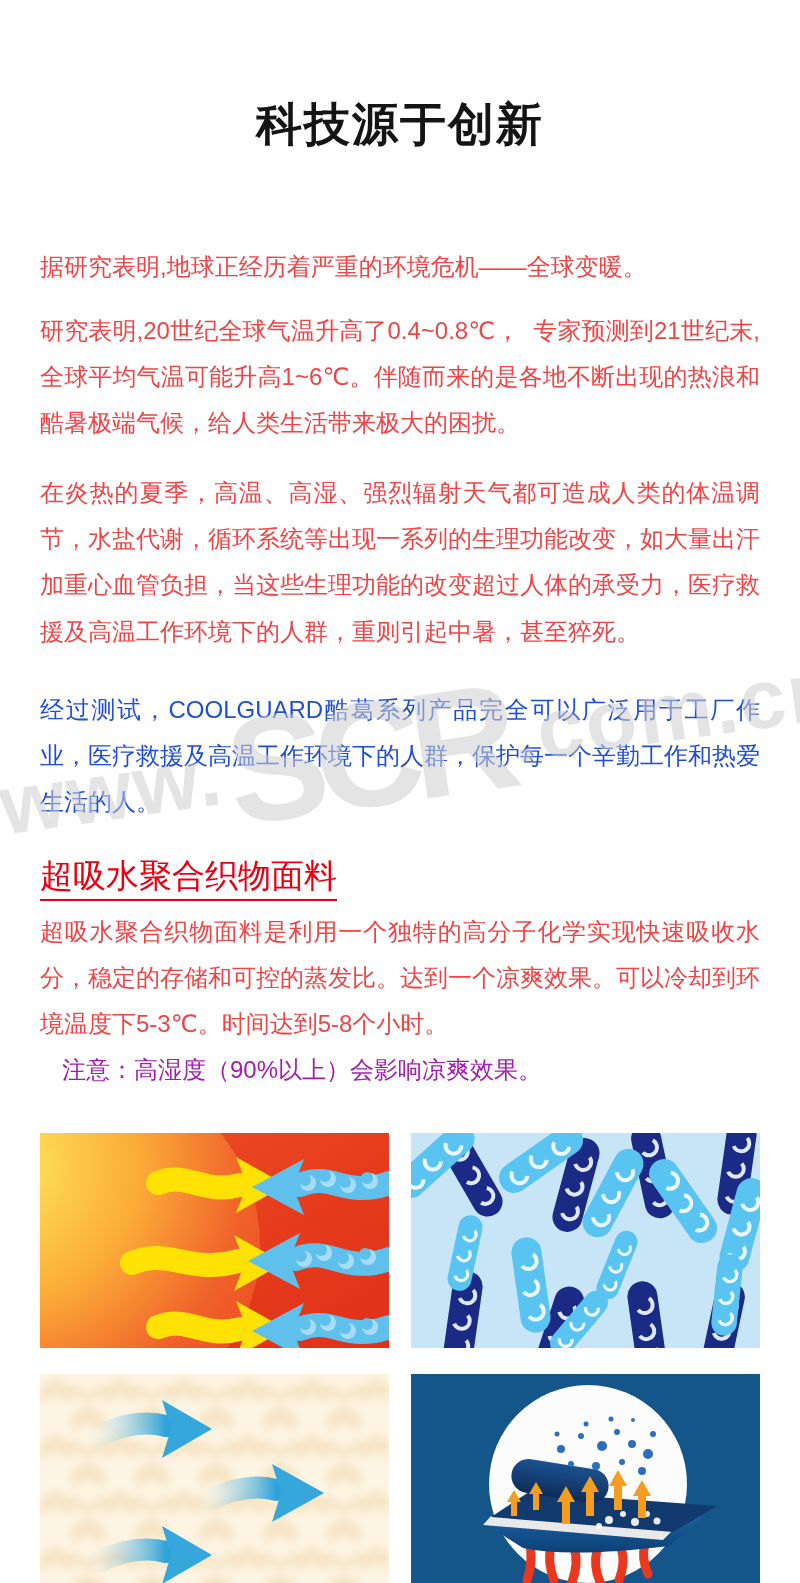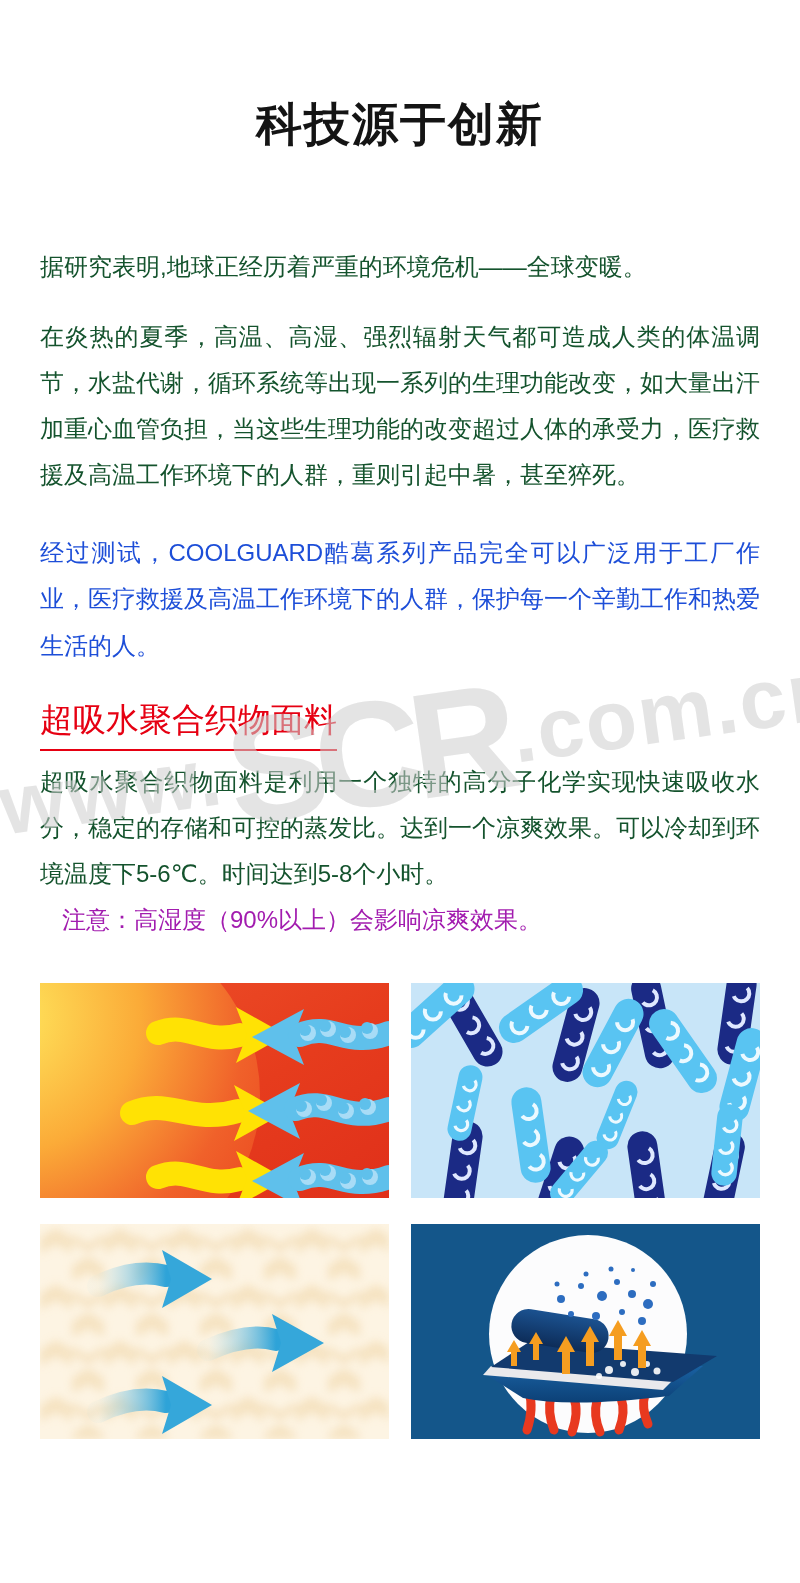--- a/index.html
+++ b/index.html
@@ -6,29 +6,29 @@
   body{width:800px;font-family:"Liberation Sans","DejaVu Sans",sans-serif;color:#333;}
   .page{position:relative;width:800px;min-height:1583px;overflow:hidden;background:#fff;}
   .content{padding:0 40px;}
 
   
   .title-row{display:flex;align-items:center;gap:32px;margin-top:62px;flex-direction:column;}
   .title-row .line{flex:1;height:1px;background:#c9c9c9;}
   .page-title{font-size:46px;font-weight:700;color:#141414;letter-spacing:2px;white-space:nowrap;}
 
   
-  .para{font-size:24px;line-height:1.92;text-align:justify;color:#14532d;margin:0;}
+  .para{font-size:24px;line-height:1.92;text-align:justify;color:#ef4444;margin:0;}
   .p1{margin-top:56px;}
   .p2{margin-top:18px;}
   .p3{margin-top:24px;}
   .p4{margin-top:28px;}
   .p-highlight{margin-top:32px;color:#1d4ed8;}
 
   
-  .section-heading{display:inline-block;margin-top:30px;font-size:33px;font-weight:400;color:#e60012;border-bottom:2px solid #e60012;padding-bottom:9px;line-height:1.25;}
+  .section-heading{display:inline-block;margin-top:30px;font-size:33px;font-weight:400;color:#e60012;border-bottom:2px solid #e60012;padding-bottom:3px;line-height:1.25;}
   .section-body{margin-top:8px;}
   .section-note{margin-top:0;color:#a21caf;margin-left:22px;}
 
   
   .watermark{position:absolute;left:-30px;top:672px;width:900px;display:flex;align-items:center;justify-content:center;transform:rotate(-8deg);color:#cfcfcf;opacity:.55;z-index:5;pointer-events:none;font-weight:700;white-space:nowrap;}
   .watermark .wm-small{font-size:84px;letter-spacing:2px;}
   .watermark .wm-logo{font-size:150px;letter-spacing:-12px;line-height:1;margin:0 6px;}
 
   
   .figure-grid{display:grid;grid-template-columns:1fr 1fr;gap:26px 22px;margin-top:40px;}
@@ -48,27 +48,28 @@
 
   <div class="content">
 
     <div class="title-row">
       <div class="line"></div>
       <div class="page-title">科技源于创新</div>
       <div class="line"></div>
     </div>
 
     <p class="para p1">据研究表明,地球正经历着严重的环境危机——全球变暖。</p>
+    <p class="para p2">研究表明,20世纪全球气温升高了0.4~0.8℃，&nbsp; 专家预测到21世纪末,全球平均气温可能升高1~6℃。伴随而来的是各地不断出现的热浪和酷暑极端气候，给人类生活带来极大的困扰。</p>
     <p class="para p3">在炎热的夏季，高温、高湿、强烈辐射天气都可造成人类的体温调节，水盐代谢，循环系统等出现一系列的生理功能改变，如大量出汗加重心血管负担，当这些生理功能的改变超过人体的承受力，医疗救援及高温工作环境下的人群，重则引起中暑，甚至猝死。</p>
     <p class="para p-highlight">经过测试，COOLGUARD酷葛系列产品完全可以广泛用于工厂作业，医疗救援及高温工作环境下的人群，保护每一个辛勤工作和热爱生活的人。</p>
 
     <div>
       <span class="section-heading">超吸水聚合织物面料</span>
     </div>
-    <p class="para section-body">超吸水聚合织物面料是利用一个独特的高分子化学实现快速吸收水分，稳定的存储和可控的蒸发比。达到一个凉爽效果。可以冷却到环境温度下5-6℃。时间达到5-8个小时。</p>
+    <p class="para section-body">超吸水聚合织物面料是利用一个独特的高分子化学实现快速吸收水分，稳定的存储和可控的蒸发比。达到一个凉爽效果。可以冷却到环境温度下5-3℃。时间达到5-8个小时。</p>
     <p class="para section-note">注意：高湿度（90%以上）会影响凉爽效果。</p>
 
     <div class="figure-grid">
 
       <div class="figure">
         <svg viewBox="0 0 349 215" preserveAspectRatio="none">
           <defs>
             <radialGradient id="sunG" cx="28%" cy="28%" r="85%">
               <stop offset="0%" stop-color="#ffe95e"></stop>
               <stop offset="45%" stop-color="#fbab38"></stop>

